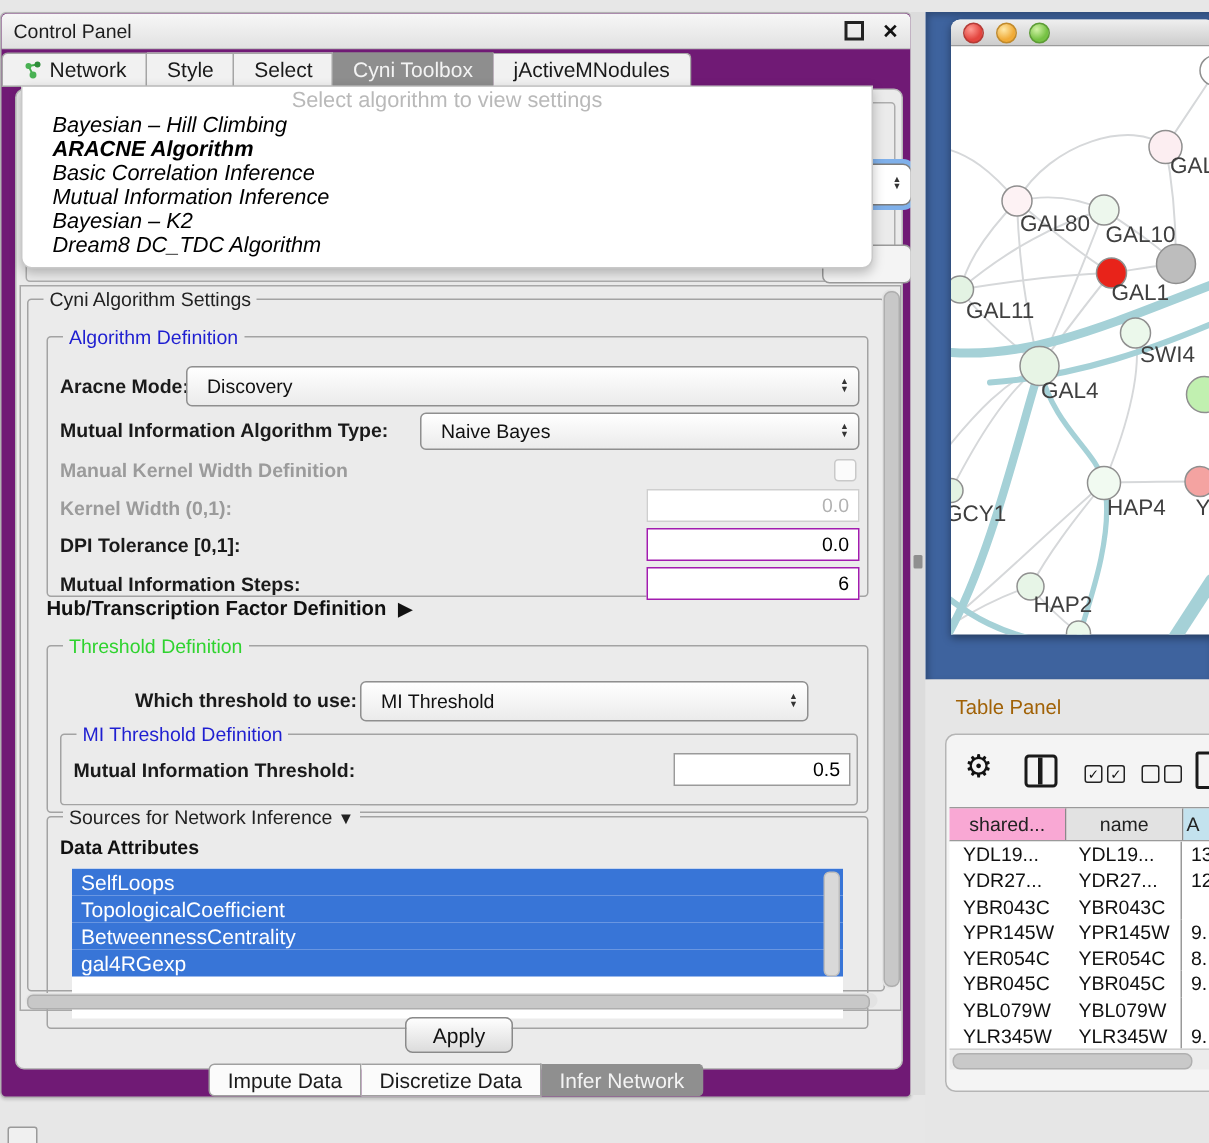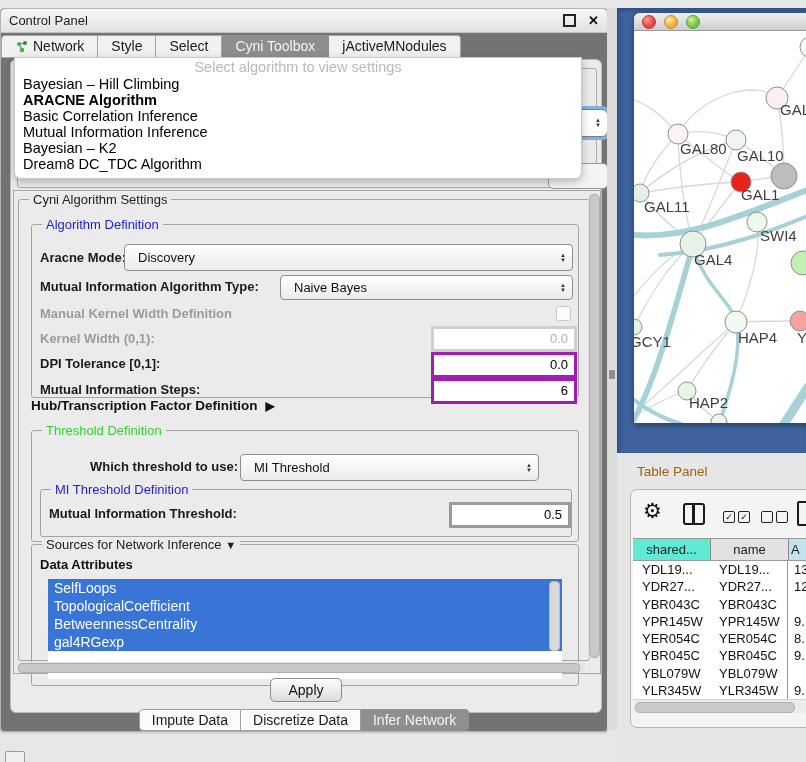--- a/index.html
+++ b/index.html
@@ -1,21 +1,21 @@
 <!DOCTYPE html>
 <html><head>
 <meta charset="utf-8">
 <style>
   html,body{margin:0;padding:0;background:#e7e7e7;}
   .screen{position:relative;width:806px;height:762px;overflow:hidden;background:#e7e7e7;
           font-family:"Liberation Sans",sans-serif;-webkit-font-smoothing:antialiased;}
   .abs{position:absolute;}
 
   
-  .control-panel{left:0;top:8px;width:606px;height:722px;background:#737373;
+  .control-panel{left:0;top:8px;width:606px;height:722px;background:#701a75;
     border:1px solid #b3b3b3;border-radius:4px;box-shadow:0 1px 2px rgba(0,0,0,.15);}
   .cp-titlebar{left:0;top:0;right:0;height:23px;display:flex;align-items:center;
     padding:0 8px;background:linear-gradient(#f7f7f7,#e2e2e2);border-bottom:1px solid #c2c2c2;
     border-radius:4px 4px 0 0;font-size:13px;color:#1d1d1d;}
   .cp-title{flex:0 0 auto;}
   .cp-spacer{flex:1;}
   .float-ic{width:9px;height:9px;border:2px solid #222;margin-right:12px;}
   .close-ic{font-size:13px;font-weight:bold;color:#111;}
 
   .cp-tabbar{left:0;top:26px;right:0;height:23px;display:flex;align-items:flex-end;}
@@ -53,21 +53,21 @@
   .sources-group{left:12px;top:344px;width:546px;height:140px;}
 
   .lbl{position:absolute;font-size:13px;font-weight:bold;color:#1a1a1a;white-space:nowrap;}
   .lbl.dis{color:#9b9b9b;}
 
   .combo{position:absolute;background:linear-gradient(#ffffff,#ebebeb);border:1px solid #8f8f8f;
     border-radius:4px;font-size:13px;color:#111;display:flex;align-items:center;padding-left:13px;}
   .stepper{position:absolute;right:6px;top:50%;transform:translateY(-50%);display:flex;flex-direction:column;
     align-items:center;font-size:6px;line-height:5px;color:#333;}
 
-  .field{position:absolute;background:#fff;border:3px solid #a21caf;font-size:13px;color:#000;
+  .field{position:absolute;background:#fff;border:1px solid #a21caf;font-size:13px;color:#000;
     text-align:right;padding:0 6px;height:20px;line-height:20px;}
   .field.dis{border-color:#cfcfcf;color:#b2b2b2;}
 
   .checkbox{position:absolute;width:13px;height:13px;background:#fbfbfb;border:1px solid #c9c9c9;border-radius:3px;}
 
   .hub-row{position:absolute;left:12px;top:198px;font-size:13.5px;font-weight:bold;color:#111;}
   .hub-row .tri{font-size:12px;margin-left:8px;}
 
   .attr-label{position:absolute;left:8px;top:12px;font-size:13px;font-weight:bold;color:#111;}
   .attr-list{position:absolute;left:16px;top:34px;width:514px;height:100px;background:#fff;overflow:hidden;}
@@ -82,21 +82,21 @@
   .btab{height:20px;line-height:20px;padding:0 12px;font-size:14px;color:#1a1a1a;background:#fbfbfb;
     border:1px solid #a0a0a0;border-left:none;}
   .btab:first-child{border-left:1px solid #a0a0a0;border-radius:4px 0 0 4px;}
   .btab:last-child{border-radius:0 4px 4px 0;}
   .btab.sel{background:#8f8f8f;border-color:#8f8f8f;color:#f4f4f4;}
 
   
   .popup{left:14px;top:57px;width:566px;height:120px;background:#fff;border:1px solid #c9c9c9;
     border-radius:0 0 7px 7px;box-shadow:0 3px 8px rgba(0,0,0,.25);z-index:50;}
   .popup-prompt{height:18px;line-height:18px;text-align:center;font-size:14.5px;color:#b9b9b9;}
-  .popup-item{height:16px;line-height:16px;padding-left:8px;font-size:14.5px;color:#000;white-space:nowrap;}
+  .popup-item{height:16px;line-height:16px;padding-left:20px;font-size:14.5px;color:#000;white-space:nowrap;font-style:italic;}
   .popup-item.sel{font-weight:bold;}
 
   
   .divider{left:607px;top:8px;width:10px;height:722px;background:#dcdcdc;}
   .divider-handle{left:2px;top:362px;width:6px;height:9px;background:#8f8f8f;border-radius:1px;}
 
   
   .desktop{left:617px;top:8px;width:189px;height:445px;background:#3e639e;
     box-shadow:inset 2px 2px 4px rgba(0,0,0,.25);}
   .network-window{left:17px;top:5px;width:176px;height:410px;background:#fff;border-radius:6px 6px 0 0;
@@ -120,21 +120,21 @@
   .cols-ic:before{content:"";position:absolute;left:7px;top:0;bottom:0;width:2.5px;background:#1a1a1a;}
   .cbx{display:inline-block;width:10px;height:10px;border:1.5px solid #222;border-radius:2px;
     font-size:9px;line-height:10px;text-align:center;color:#111;margin-right:3px;vertical-align:middle;}
   .cbx-group{position:absolute;top:17px;}
   .doc-ic{position:absolute;left:166px;top:11px;width:16px;height:21px;border:2.5px solid #1a1a1a;border-radius:2px;background:#f4f4f4;}
   .doc-ic:before{content:"";position:absolute;right:-3px;top:-3px;width:7px;height:7px;background:#f4f4f4;border-left:2.5px solid #1a1a1a;border-bottom:2.5px solid #1a1a1a;}
 
   .tbl{position:absolute;left:2px;top:48px;width:182px;}
   .tbl-head{display:flex;height:21px;border-top:1px solid #9a9a9a;border-bottom:1px solid #9a9a9a;}
   .th{font-size:13px;color:#222;text-align:center;line-height:21px;overflow:hidden;white-space:nowrap;}
-  .th.c0{width:77px;background:#5eead4;border-right:1px solid #8a8a8a;}
+  .th.c0{width:77px;background:#f9a8d4;border-right:1px solid #8a8a8a;}
   .th.c1{width:77px;background:#e2e2e2;border-right:1px solid #8a8a8a;}
   .th.c2{flex:1;background:#c3e2ee;text-align:left;padding-left:2px;}
   .tbl-body{background:#fff;height:140px;overflow:hidden;}
   .tr{display:flex;height:17.3px;line-height:17.3px;font-size:13px;color:#111;}
   .td{overflow:hidden;white-space:nowrap;}
   .td.c0{width:77px;padding-left:9px;box-sizing:border-box;}
   .td.c1{width:78px;padding-left:9px;box-sizing:border-box;border-right:1px solid #999;}
   .td.c2{flex:1;padding-left:6px;}
   .tbl-hscroll{position:absolute;left:2px;top:209px;width:180px;height:13px;background:#ececec;border-top:1px solid #cfcfcf;}
   .tbl-hthumb{position:absolute;left:2px;top:2px;width:158px;height:9px;background:#c9c9c9;border:1px solid #b0b0b0;border-radius:5px;}

